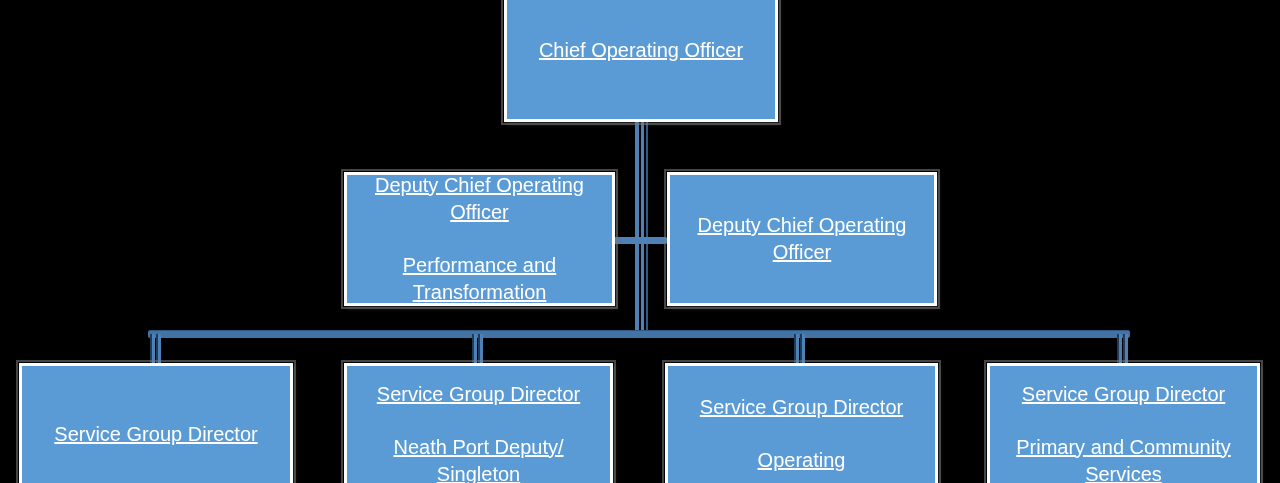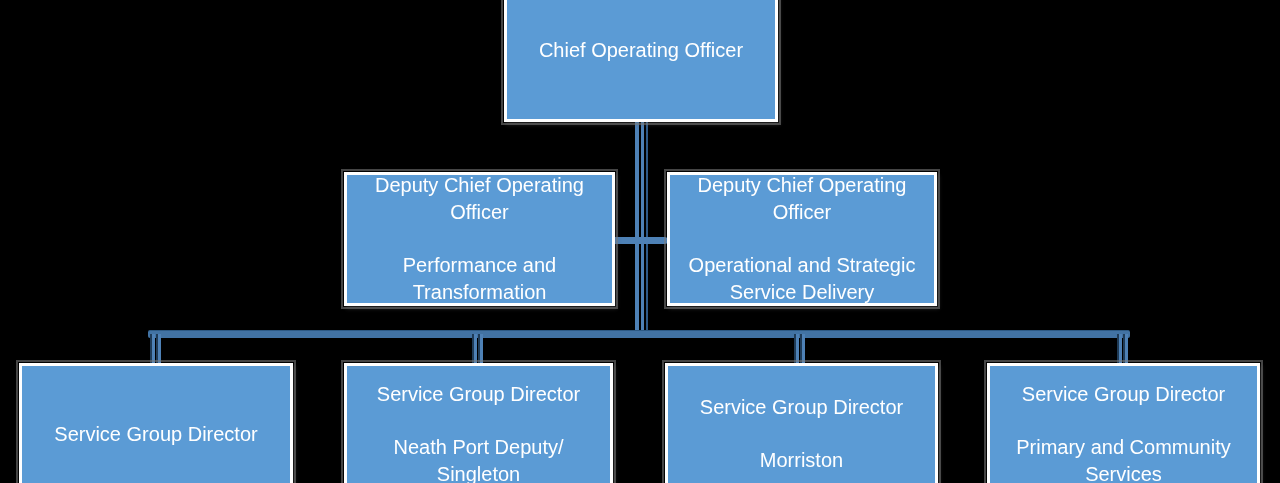--- a/index.html
+++ b/index.html
@@ -35,20 +35,21 @@
     justify-content: center;
     text-align: center;
     font-size: 20px;
     line-height: 27px;
     z-index: 2;
   }
   .node .title,
   .node .subtitle {
     white-space: pre-line;
     width: 100%;
+    text-decoration: underline;
   }
   .node .subtitle { margin-top: 26px; }
 
   #node-coo  { left: 504px; top: -22px; width: 274px; height: 144px; }
   #node-dep1 { left: 344px; top: 172px; width: 271px; height: 134px; }
   #node-dep2 { left: 667px; top: 172px; width: 270px; height: 134px; }
   #node-sgd1 { left:  19px; top: 363px; width: 274px; height: 142px; }
   #node-sgd2 { left: 344px; top: 363px; width: 269px; height: 142px; }
   #node-sgd3 { left: 665px; top: 363px; width: 273px; height: 142px; }
   #node-sgd4 { left: 987px; top: 363px; width: 273px; height: 142px; }
@@ -109,37 +110,35 @@
   <div class="node" id="node-dep1">
     <div class="title">Deputy Chief Operating
 Officer</div>
     <div class="subtitle">Performance and
 Transformation</div>
   </div>
 
   <div class="node" id="node-dep2">
     <div class="title">Deputy Chief Operating
 Officer</div>
-    <div class="subtitle">Operational and Strategic
-Service Delivery</div>
   </div>
 
   <div class="node" id="node-sgd1">
     <div class="title">Service Group Director</div>
   </div>
 
   <div class="node" id="node-sgd2">
     <div class="title">Service Group Director</div>
     <div class="subtitle">Neath Port Deputy/
 Singleton</div>
   </div>
 
   <div class="node" id="node-sgd3">
     <div class="title">Service Group Director</div>
-    <div class="subtitle">Morriston</div>
+    <div class="subtitle">Operating</div>
   </div>
 
   <div class="node" id="node-sgd4">
     <div class="title">Service Group Director</div>
     <div class="subtitle">Primary and Community
 Services</div>
   </div>
 
 </div>
 

